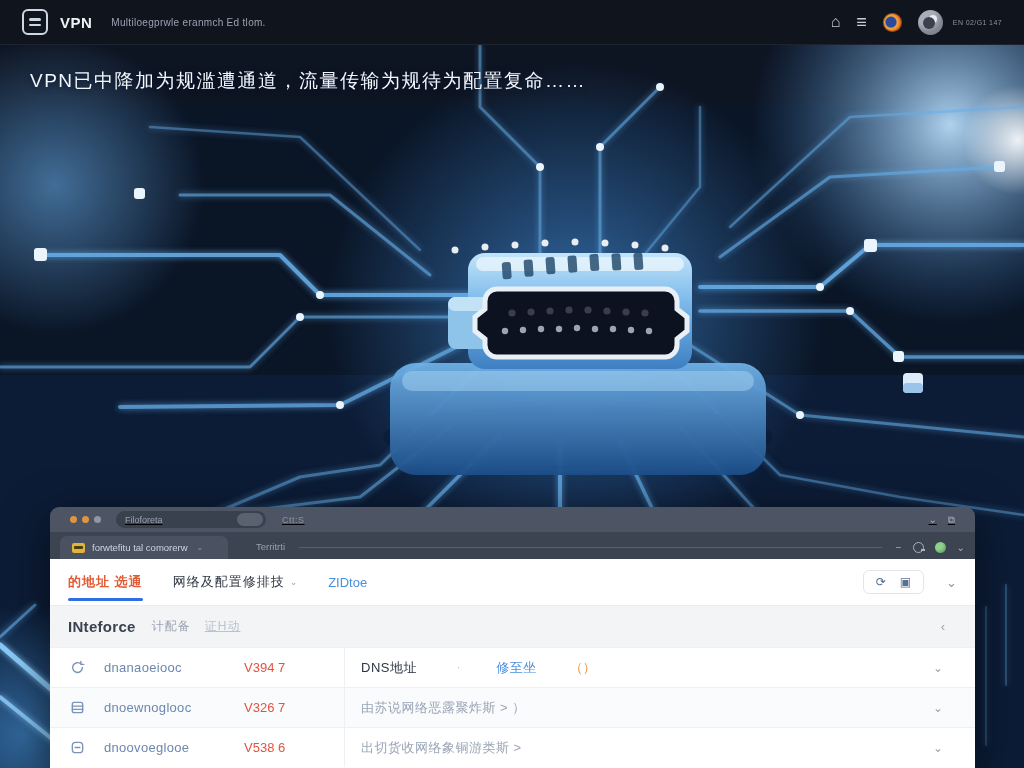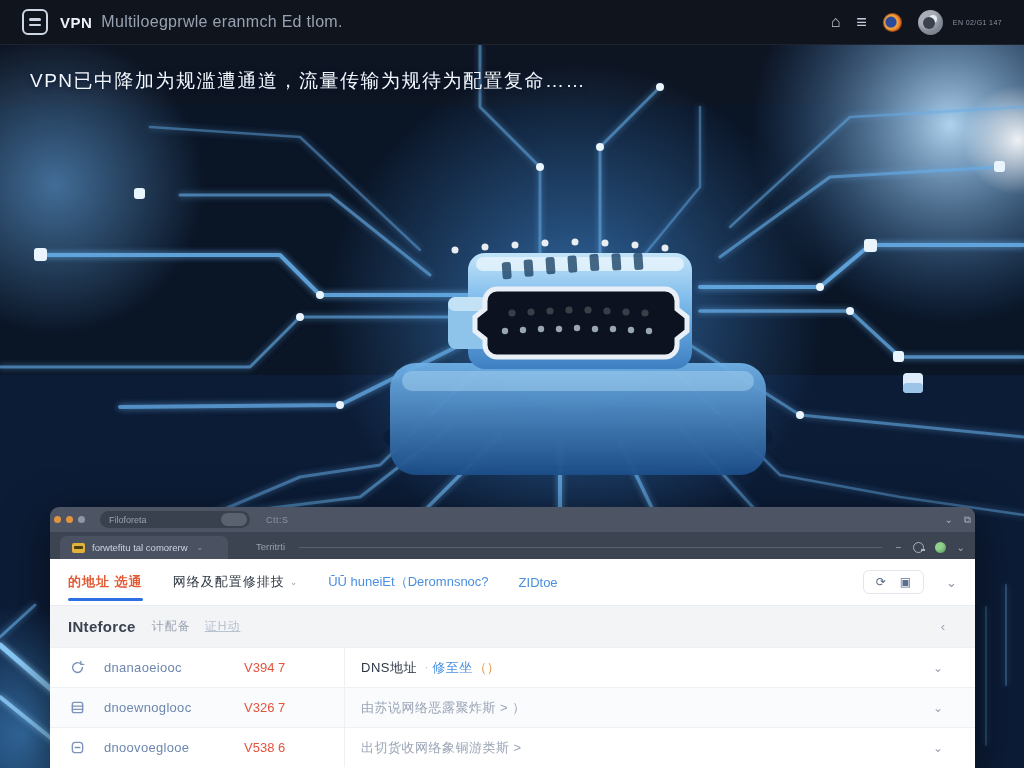--- a/index.html
+++ b/index.html
@@ -8,21 +8,21 @@
     -webkit-font-smoothing:antialiased;}
 
   
   .topbar{position:absolute;top:0;left:0;right:0;height:45px;background:#10151d;
     display:flex;align-items:center;padding:0 22px;z-index:40;box-sizing:border-box;
     border-bottom:1px solid #1d2430;}
   .logo-box{width:26px;height:26px;border:2px solid #cdd6e4;border-radius:6px;
     display:flex;flex-direction:column;justify-content:center;gap:3px;padding:0 5px;box-sizing:border-box;}
   .logo-box i{display:block;height:2.5px;background:#cdd6e4;border-radius:2px;}
   .brand-name{margin-left:12px;color:#eef2f8;font-size:15px;font-weight:bold;letter-spacing:.5px;}
-  .brand-sub{margin-left:9px;color:#99a2b2;font-size:16px;letter-spacing:.3px;}
+  .brand-sub{margin-left:19px;color:#99a2b2;font-size:10px;letter-spacing:.3px;}
   .top-actions{margin-left:auto;display:flex;align-items:center;gap:16px;}
   .ticon{color:#c3ccda;font-size:16px;line-height:1;cursor:pointer;}
   .ticon.menu{font-size:18px;}
   .ffx{width:19px;height:19px;border-radius:50%;
     background:radial-gradient(circle at 42% 48%, #2b4a9e 0 33%, #f2a83c 42%, #e2641e 68%, #c43a12 100%);
     box-shadow:0 0 0 1px rgba(0,0,0,.35) inset;}
   .avatar{width:25px;height:25px;border-radius:50%;
     background:radial-gradient(circle at 35% 30%, #a8adb7 0 35%, #858b96 60%, #6e747f 100%);
     position:relative;overflow:hidden;}
   .avatar:after{content:"";position:absolute;left:5px;top:7px;width:12px;height:12px;border-radius:50%;
@@ -33,21 +33,21 @@
   .hero{position:absolute;top:45px;left:0;width:1024px;height:723px;}
   .headline{position:absolute;top:68px;left:30px;z-index:20;margin:0;
     color:#f3f7fb;font-size:19px;font-weight:normal;letter-spacing:1.5px;
     text-shadow:0 1px 6px rgba(0,20,50,.8);}
 
   
   .window{position:absolute;left:50px;top:507px;width:925px;height:261px;z-index:30;
     border-radius:9px 9px 0 0;overflow:hidden;box-shadow:0 12px 45px rgba(0,0,0,.55);
     display:flex;flex-direction:column;}
   .titlebar{height:25px;background:#4d5564;display:flex;align-items:center;
-    padding:0 4px;flex:0 0 auto;}
+    padding:0 20px;flex:0 0 auto;text-decoration:underline;}
   .dot{width:7px;height:7px;border-radius:50%;margin-right:5px;}
   .dot.o1,.dot.o2{background:#e09440;}
   .dot.g{background:#8f97a4;}
   .url-pill{margin-left:10px;width:150px;height:17px;border-radius:9px;background:#3a414e;
     display:flex;align-items:center;padding:0 3px 0 9px;box-sizing:border-box;}
   .url-pill .txt{color:#98a1b0;font-size:9px;}
   .pill-knob{margin-left:auto;width:26px;height:13px;border-radius:7px;background:#5a6270;}
   .shortcut{margin-left:16px;color:#8b94a3;font-size:9px;letter-spacing:.5px;}
   .tb-icons{margin-left:auto;display:flex;gap:11px;color:#a7afbd;font-size:10px;}
 
@@ -91,21 +91,21 @@
   .sec-collapse{margin-left:auto;margin-right:12px;color:#99a2b2;font-size:13px;cursor:pointer;}
 
   .trow{height:40px;display:flex;align-items:center;padding-left:20px;
     border-top:1px solid #eef0f4;background:#fff;flex:0 0 auto;box-sizing:border-box;}
   .trow.alt{background:#fafbfd;}
   .row-icon{width:18px;margin-right:16px;display:flex;align-items:center;}
   .row-icon svg{stroke:#7e93b8;fill:none;stroke-width:1.5;stroke-linecap:round;stroke-linejoin:round;}
   .row-name{width:140px;font-size:13px;color:#6d87ae;letter-spacing:.3px;}
   .row-ver{width:100px;font-size:13px;color:#e5533d;}
   .row-desc{flex:1;align-self:stretch;display:flex;align-items:center;
-    border-left:1px solid #eef0f4;padding-left:16px;font-size:13px;min-width:0;}
+    border-left:1px solid #eef0f4;padding-left:16px;font-size:13px;min-width:0;gap:32px;}
   .desc-main{color:#2c3644;letter-spacing:.5px;}
   .desc-dot{color:#b0b8c4;margin:0 4px 0 8px;font-size:10px;}
   .desc-link{color:#4a8fe0;cursor:pointer;letter-spacing:.5px;}
   .desc-suffix{color:#e8913c;margin-left:1px;}
   .desc-muted{color:#9aa5b6;letter-spacing:.5px;}
   .row-chevron{margin-left:auto;margin-right:32px;color:#9aa5b6;font-size:12px;cursor:pointer;}
 </style>
 </head>
 <body>
 
@@ -325,21 +325,20 @@
     </div>
 
     <div class="content">
 
       <div class="navrow">
         <span class="nav-item active">的地址 选通</span>
         <span class="nav-item plain">
           <span>网络及配置修排技</span>
           <span class="nav-caret">⌄</span>
         </span>
-        <span class="nav-item link">ŪŪ huneiEt（Deromnsnoc?</span>
         <span class="nav-item link">ZIDtoe</span>
         <span class="toolgroup">
           <span>⟳</span>
           <span>▣</span>
         </span>
         <span class="nav-chevron">⌄</span>
       </div>
 
       <div class="sectionrow">
         <span class="sec-title">INteforce</span>

